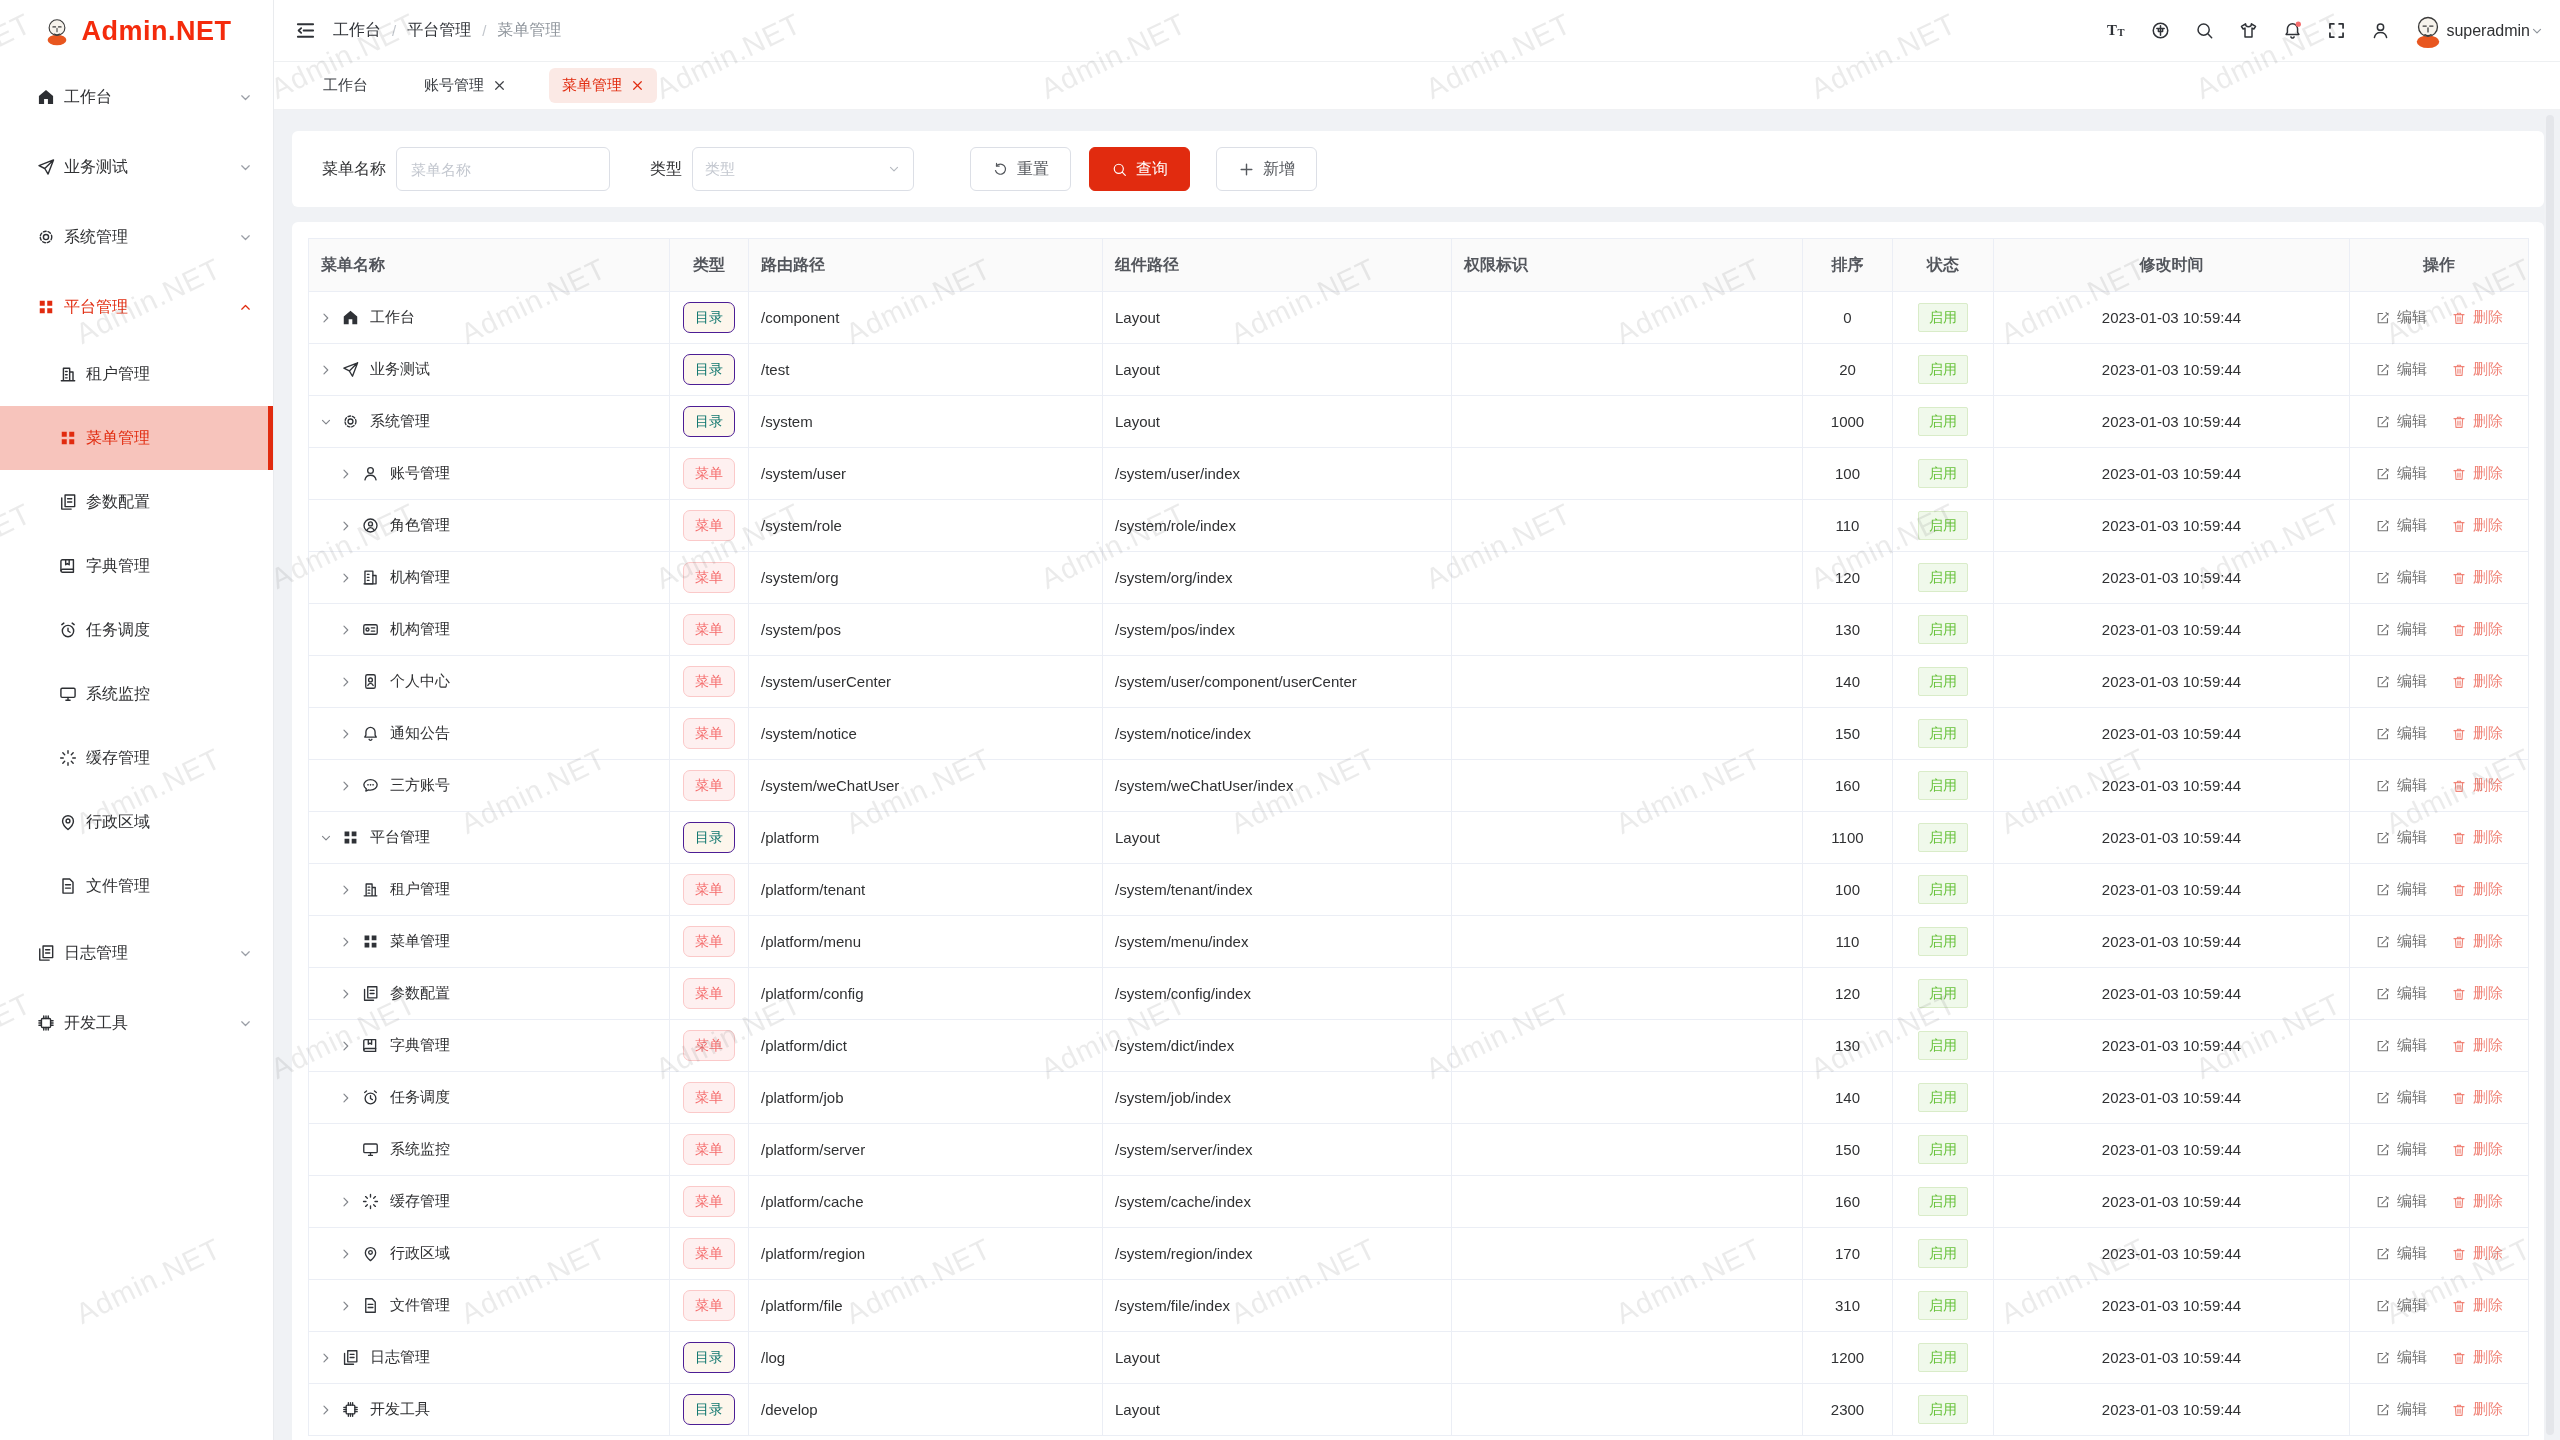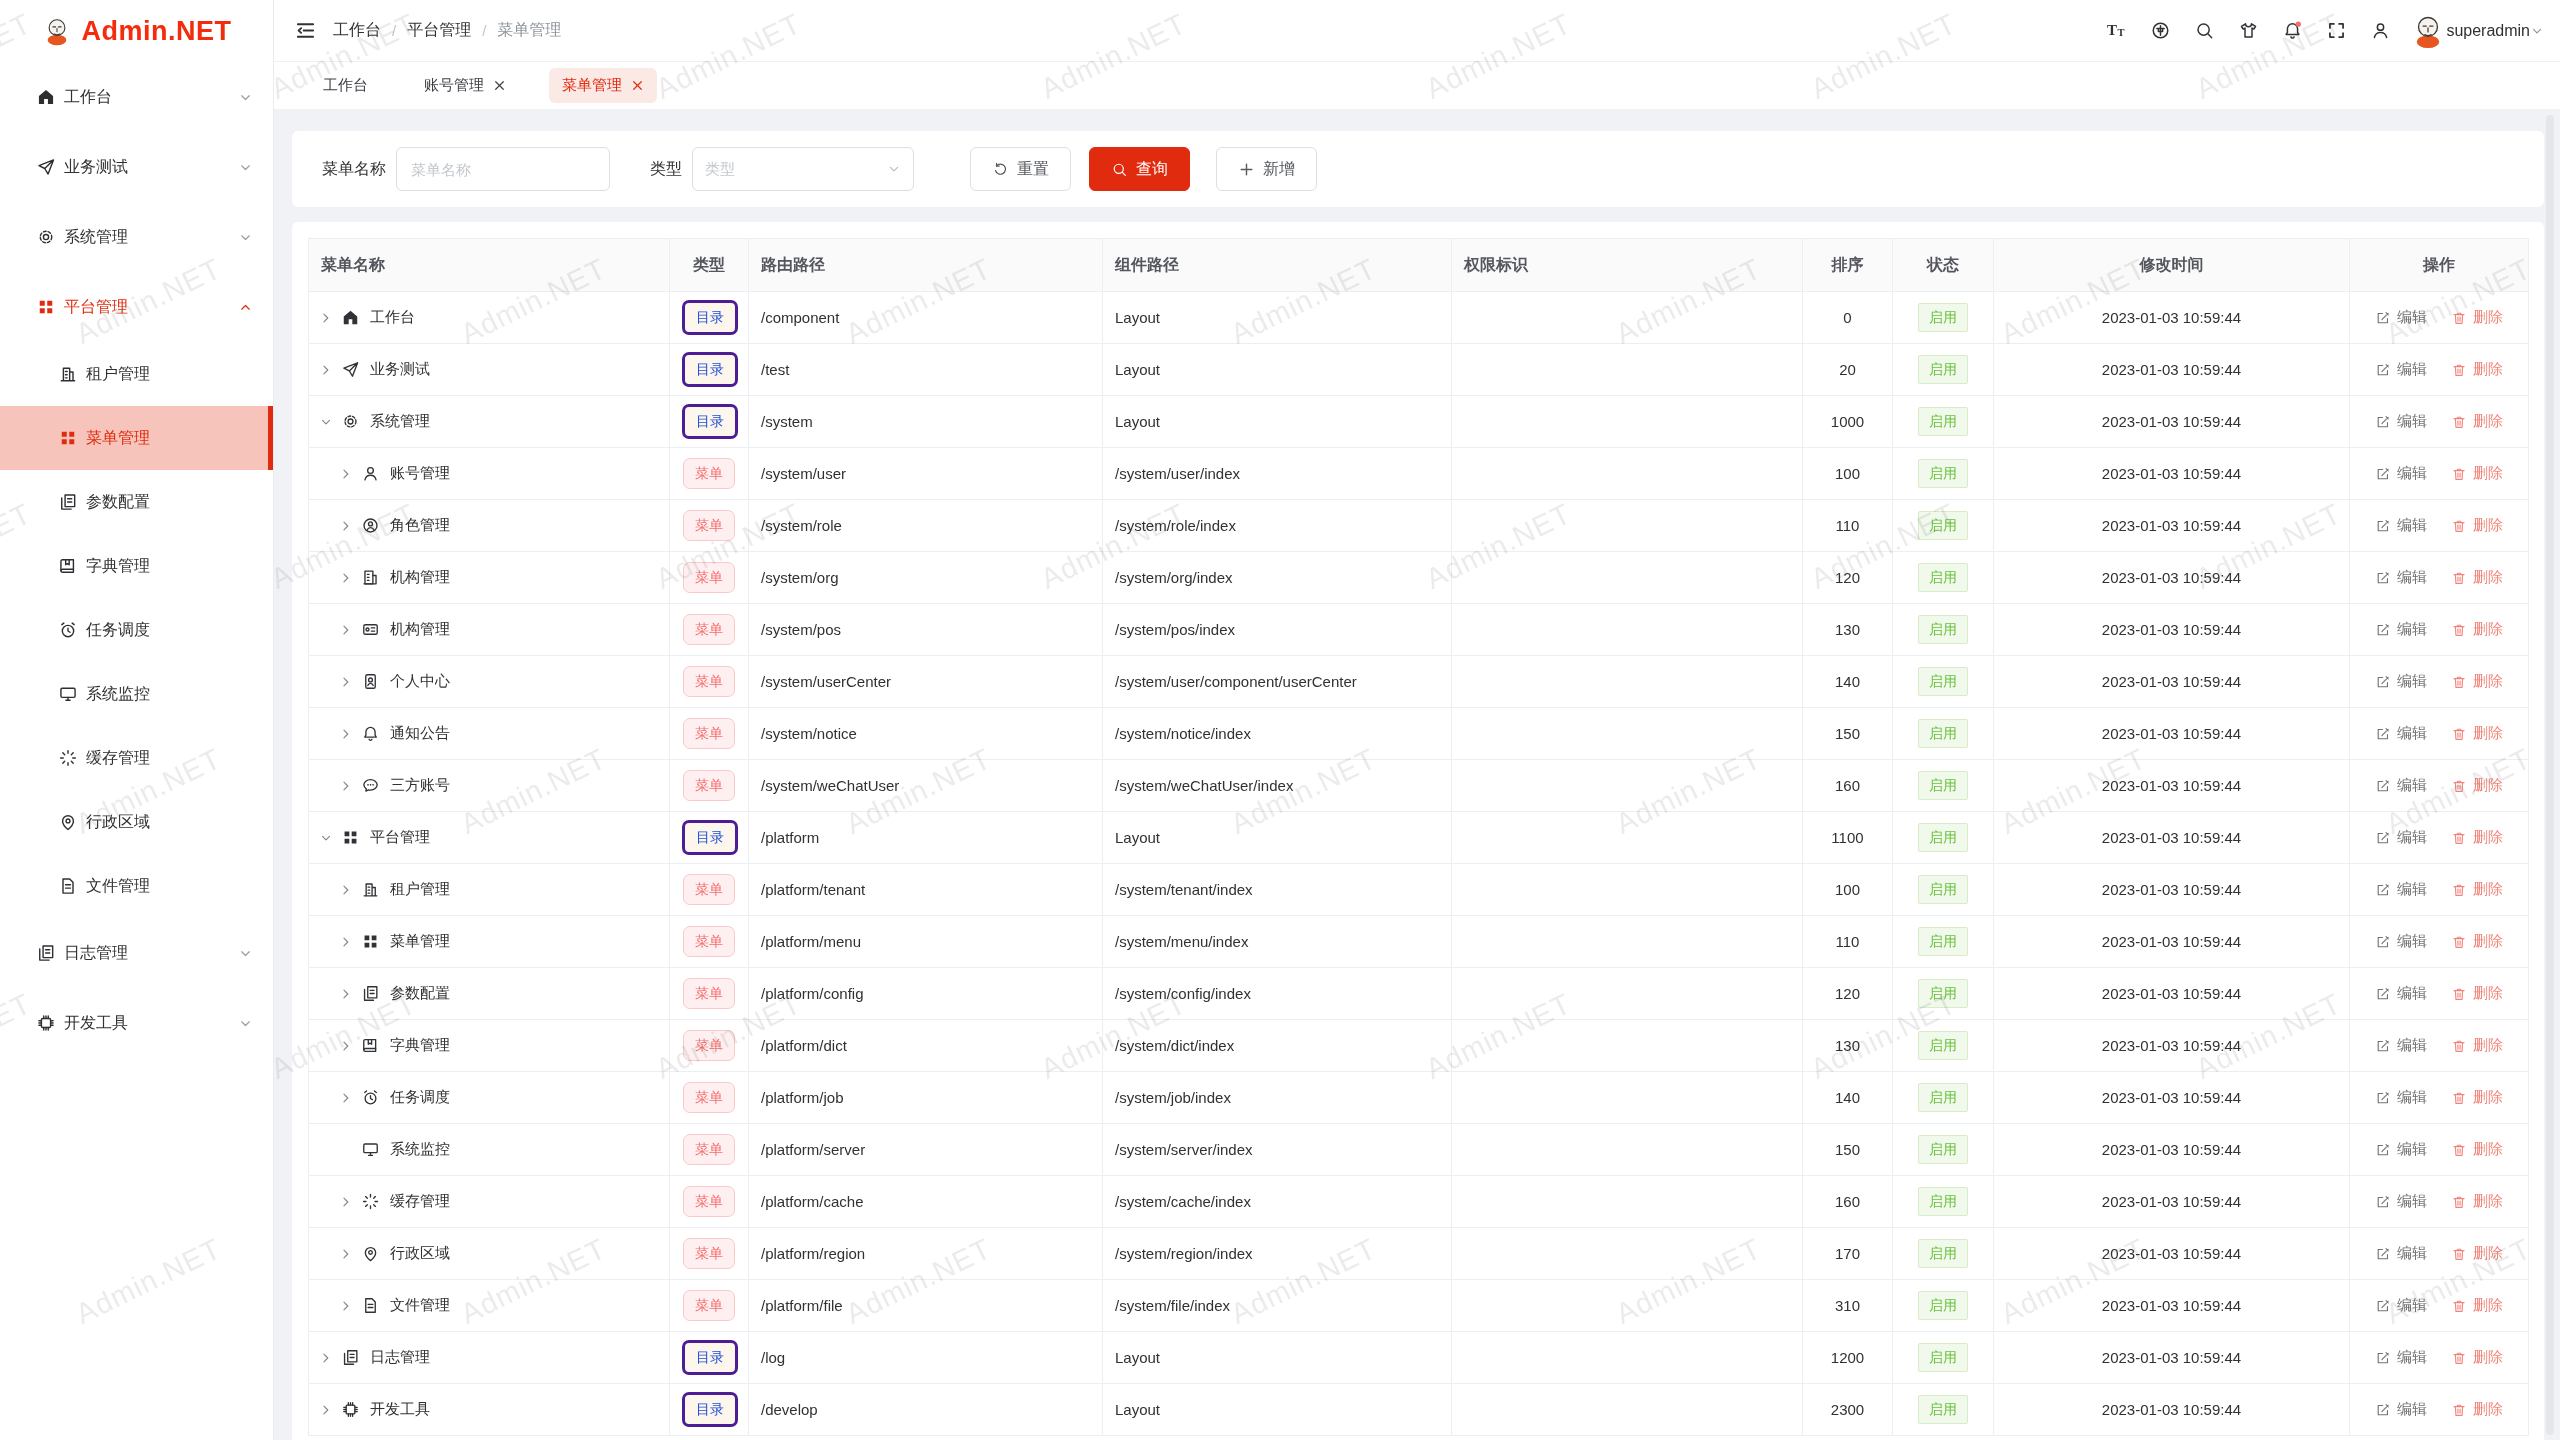--- a/index.html
+++ b/index.html
@@ -76,21 +76,21 @@
   th, td { border:1px solid #ebeef5; overflow:hidden; white-space:nowrap; }
   thead th { height:53px; background:#fafafa; font-size:16px; font-weight:600; color:#53565c; padding:0 12px; }
   th.al, td.al { text-align:left; } th.ac, td.ac { text-align:center; }
   tbody td { height:52px; font-size:15px; color:#303133; padding:0 12px; background:#fff; }
   .tree { display:flex; align-items:center; padding-left:10px; }
   .tree.lvl1 { padding-left:30px; }
   .arrow { width:14px; height:14px; color:#83868c; margin-right:8px; flex:none; display:inline-flex; cursor:pointer; }
   .ticon { width:19px; height:19px; margin-right:10px; color:#2f3237; flex:none; display:inline-flex; }
   .tname { font-size:15px; color:#303133; }
   .badge { display:inline-block; padding:6px 11px; border-radius:7px; font-size:14px; line-height:1.15; }
-  .badge.dir { color:#1d4ed8; background:#fdf6ec; border:3px solid #4c1d95; }
+  .badge.dir { color:#0f766e; background:#fdf6ec; border:1px solid #4c1d95; }
   .badge.menu { color:#f56c6c; background:#fef0f0; border:1px solid #fbc9c9; }
   .badge.status { color:#67c23a; background:#f0f9eb; border:1px solid #d9ecc8; padding:5px 10px; border-radius:2px; }
   .ops { display:flex; align-items:center; justify-content:center; gap:24px; }
   .op { display:inline-flex; align-items:center; gap:6px; font-size:15px; cursor:pointer; }
   .op.edit { color:#737373; }
   .op.del { color:#f08478; }
   .op .oic { width:16px; height:16px; display:inline-flex; }
 
   .scroll-thumb { position:absolute; right:6px; top:115px; width:8px; height:1320px;
     background:#e4e6ea; border-radius:4px; z-index:30; }

